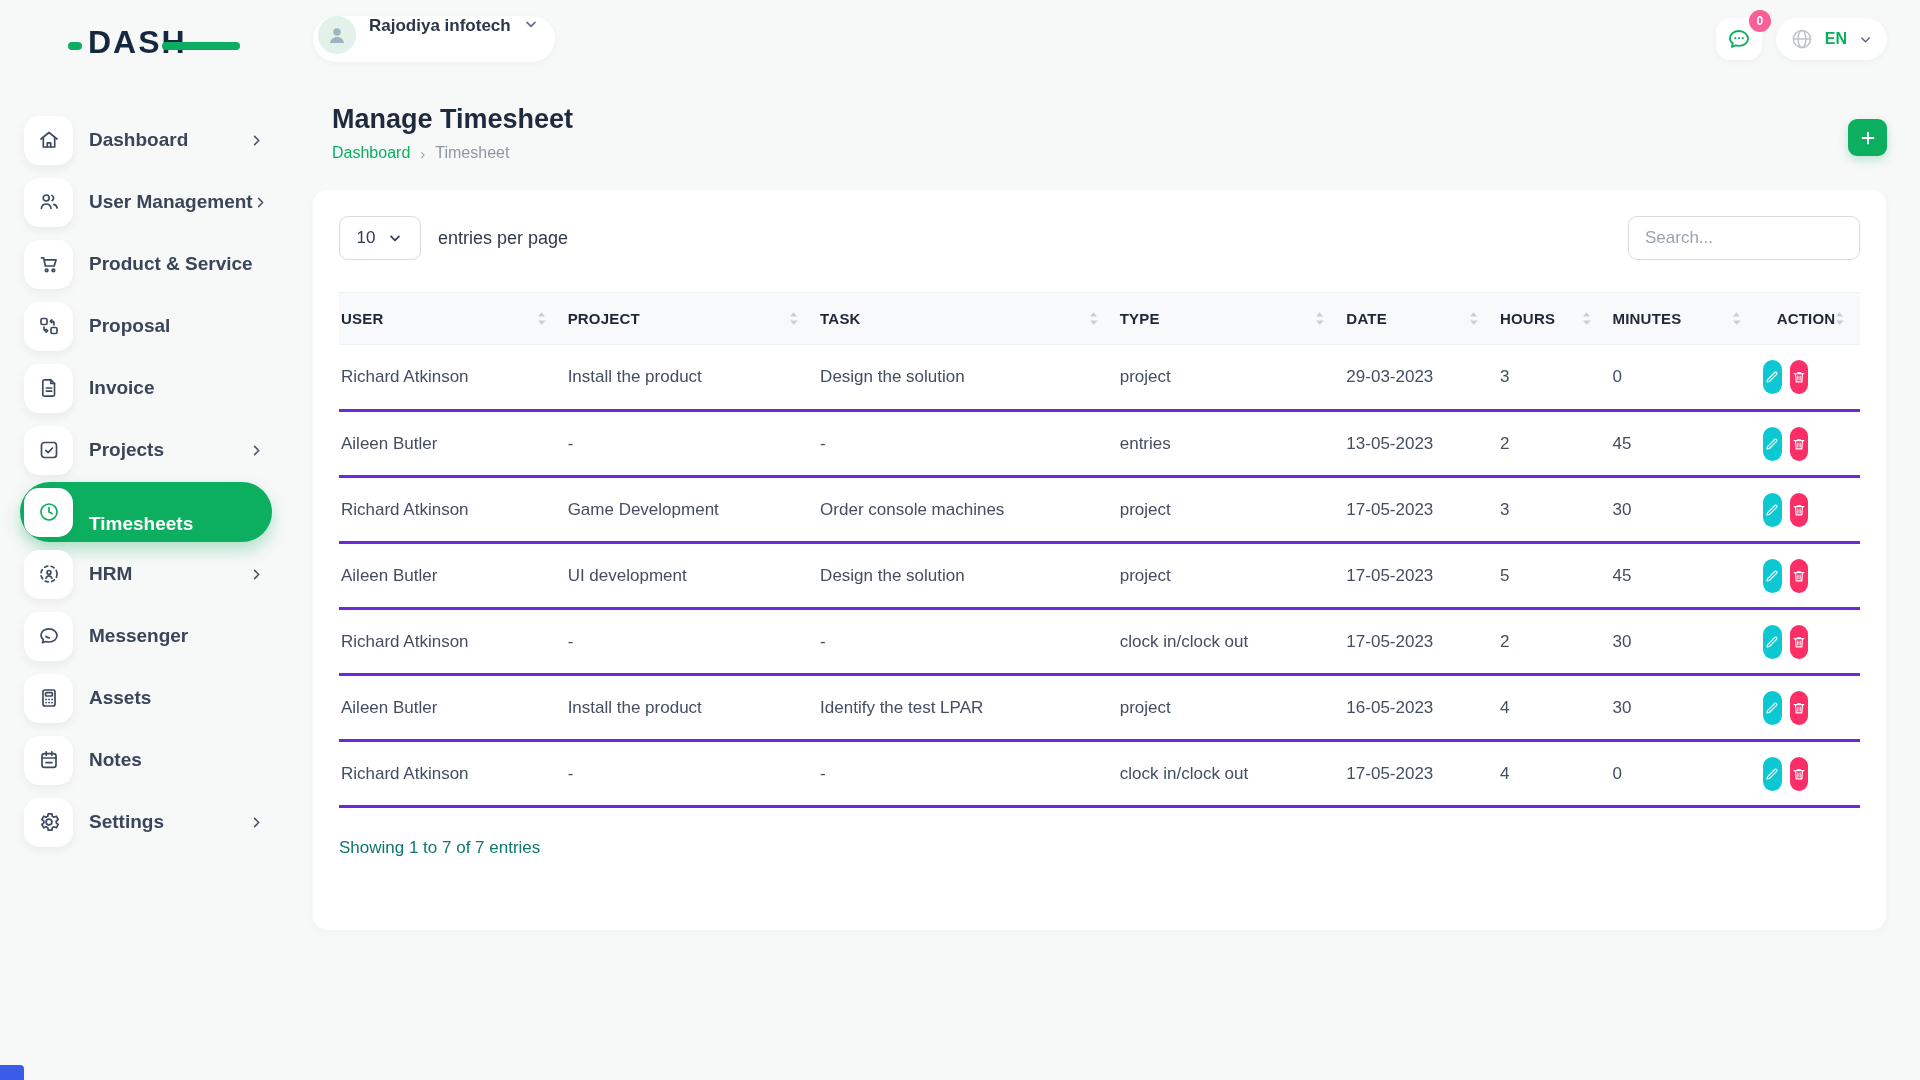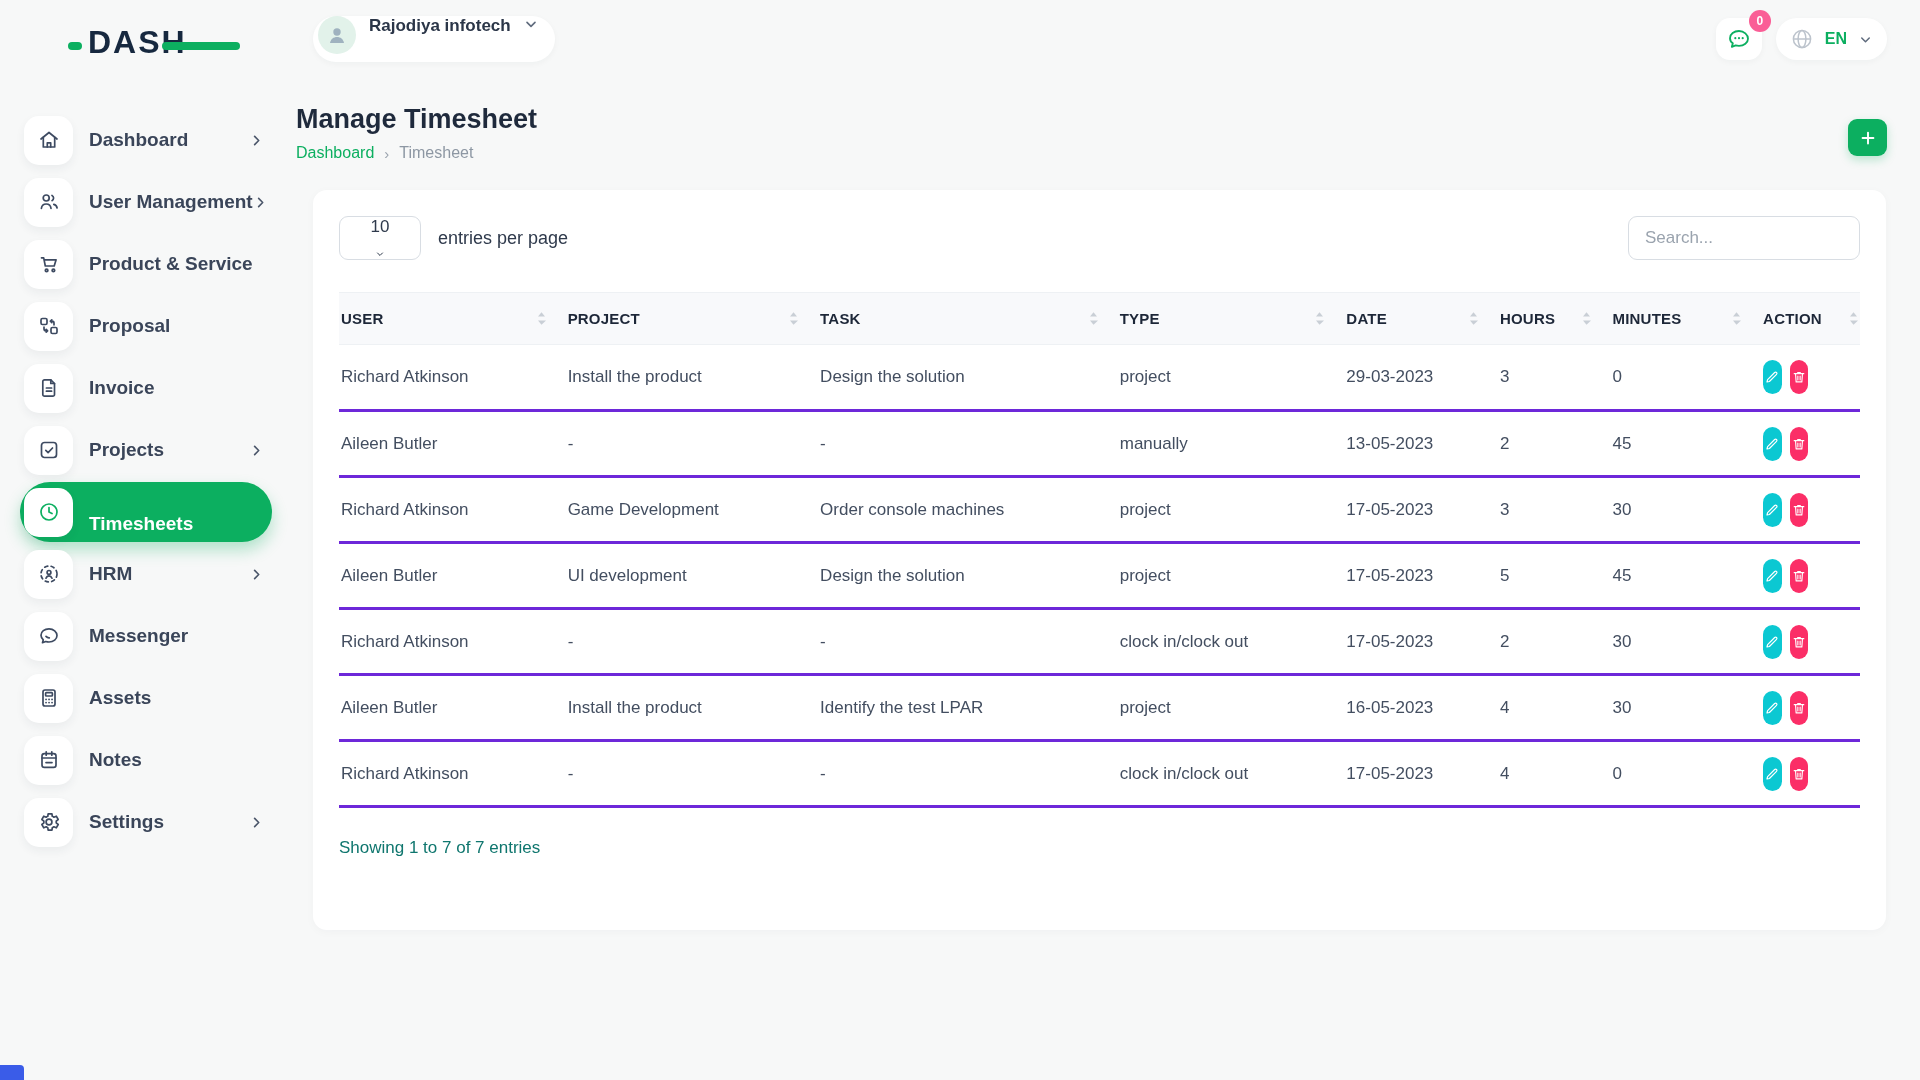--- a/index.html
+++ b/index.html
@@ -36,45 +36,45 @@
   .topbar-right { margin-left:auto; display:flex; align-items:center; gap:14px; }
   .chat-btn { position:relative; width:46px; height:42px; border-radius:14px; background:#fff; display:flex; align-items:center; justify-content:center;
               box-shadow:0 2px 6px rgba(30,40,60,.04); cursor:pointer; }
   .chat-badge { position:absolute; top:-8px; right:-9px; min-width:22px; height:22px; padding:0 6px; border-radius:11px; background:#fa5e96;
                 color:#fff; font-size:12px; font-weight:700; display:flex; align-items:center; justify-content:center; }
   .lang-pill { height:42px; border-radius:21px; background:#fff; display:flex; align-items:center; gap:11px; padding:0 14px;
                box-shadow:0 2px 6px rgba(30,40,60,.04); cursor:pointer; }
   .lang-code { font-size:16px; font-weight:700; color:#0caf60; }
 
   
-  .page-head { position:absolute; left:296px; top:104px; right:33px; display:flex; }
+  .page-head { position:absolute; left:332px; top:104px; right:33px; display:flex; }
   .page-title { font-size:27px; font-weight:700; color:#1f2a3c; }
   .breadcrumb { margin-top:9px; font-size:16px; display:flex; align-items:center; gap:10px; }
   .bc-link { color:#0caf60; cursor:pointer; }
   .bc-sep { color:#9aa3ae; font-size:15px; }
   .bc-current { color:#8d97a3; }
   .add-btn { margin-left:auto; margin-top:15px; width:39px; height:37px; border-radius:9px; background:#0caf60; border:none; cursor:pointer;
              display:flex; align-items:center; justify-content:center; box-shadow:0 4px 10px rgba(12,175,96,.25); align-self:flex-start; }
 
   
   .card { position:absolute; left:313px; top:190px; width:1573px; height:740px; background:#fff; border-radius:14px;
           box-shadow:0 2px 10px rgba(20,30,50,.03); padding:26px; }
   .toolbar { display:flex; align-items:center; margin-bottom:32px; }
   .pp-select { width:82px; height:44px; border:1px solid #d8dde3; border-radius:9px; display:flex; align-items:center; justify-content:center;
-               gap:12px; font-size:17px; color:#2f3a4c; background:#fff; cursor:pointer;flex-direction:column; }
+               gap:12px; font-size:17px; color:#2f3a4c; background:#fff; cursor:pointer; }
   .pp-label { margin-left:17px; font-size:18px; color:#2f3a4c; font-weight:500; }
   .search-input { margin-left:auto; width:232px; height:44px; border:1px solid #d8dde3; border-radius:9px; padding:0 16px; font-size:17px;
                   color:#3c4759; outline:none; background:#fff; }
   .search-input::placeholder { color:#9aa3ae; }
 
   table { width:100%; border-collapse:collapse; table-layout:fixed; }
   thead th { height:52px; background:#f8f9fb; border-top:1px solid #eef1f4; border-bottom:1px solid #eef1f4; text-align:left; cursor:pointer; }
   .th-inner { display:flex; align-items:center; justify-content:space-between; padding:0 20px 0 2px;
               font-size:15px; font-weight:700; color:#1d2738; letter-spacing:.2px; }
-  th.col-action .th-inner { justify-content:space-between; padding-right:2px; }
+  th.col-action .th-inner { justify-content:center; padding-right:2px; }
   tbody td { height:66px; border-bottom:3px solid #6d28d9; font-size:17px; color:#434e60; padding-left:2px; }
   td.cell-action { padding-right:52px; }
   .action-wrap { display:flex; justify-content:flex-end; gap:8px; }
   .icon-btn { width:37px; height:34px; border:none; border-radius:12px; display:flex; align-items:center; justify-content:center; cursor:pointer; }
   .icon-btn.edit { background:#0bc8d2; }
   .icon-btn.delete { background:#fb2e67; }
 
   .table-footer { margin-top:30px; font-size:17px; color:#0f766e; }
 
   .customizer { position:absolute; left:0; bottom:0; width:24px; height:15px; background:#3a5ce8; border-top-right-radius:4px; border:none; cursor:pointer; }
@@ -415,21 +415,21 @@
                     <path d="M10.3 10.6v5.8M13.7 10.6v5.8"></path>
                   </svg>
                 </button>
               </span>
             </td>
           </tr>
           <tr>
             <td>Aileen Butler</td>
             <td>-</td>
             <td>-</td>
-            <td>manually</td>
+            <td>entries</td>
             <td>13-05-2023</td>
             <td>2</td>
             <td>45</td>
             <td class="cell-action">
               <span class="action-wrap">
                 <button class="icon-btn edit">
                   <svg width="16" height="16" viewBox="0 0 24 24" fill="none" stroke="#ffffff" stroke-width="1.8" stroke-linecap="round" stroke-linejoin="round">
                     <path d="m4.5 19.5.9-3.6L16 5.3a2 2 0 0 1 2.8 0 2 2 0 0 1 0 2.8L8.1 18.7Z"></path>
                   </svg>
                 </button>

